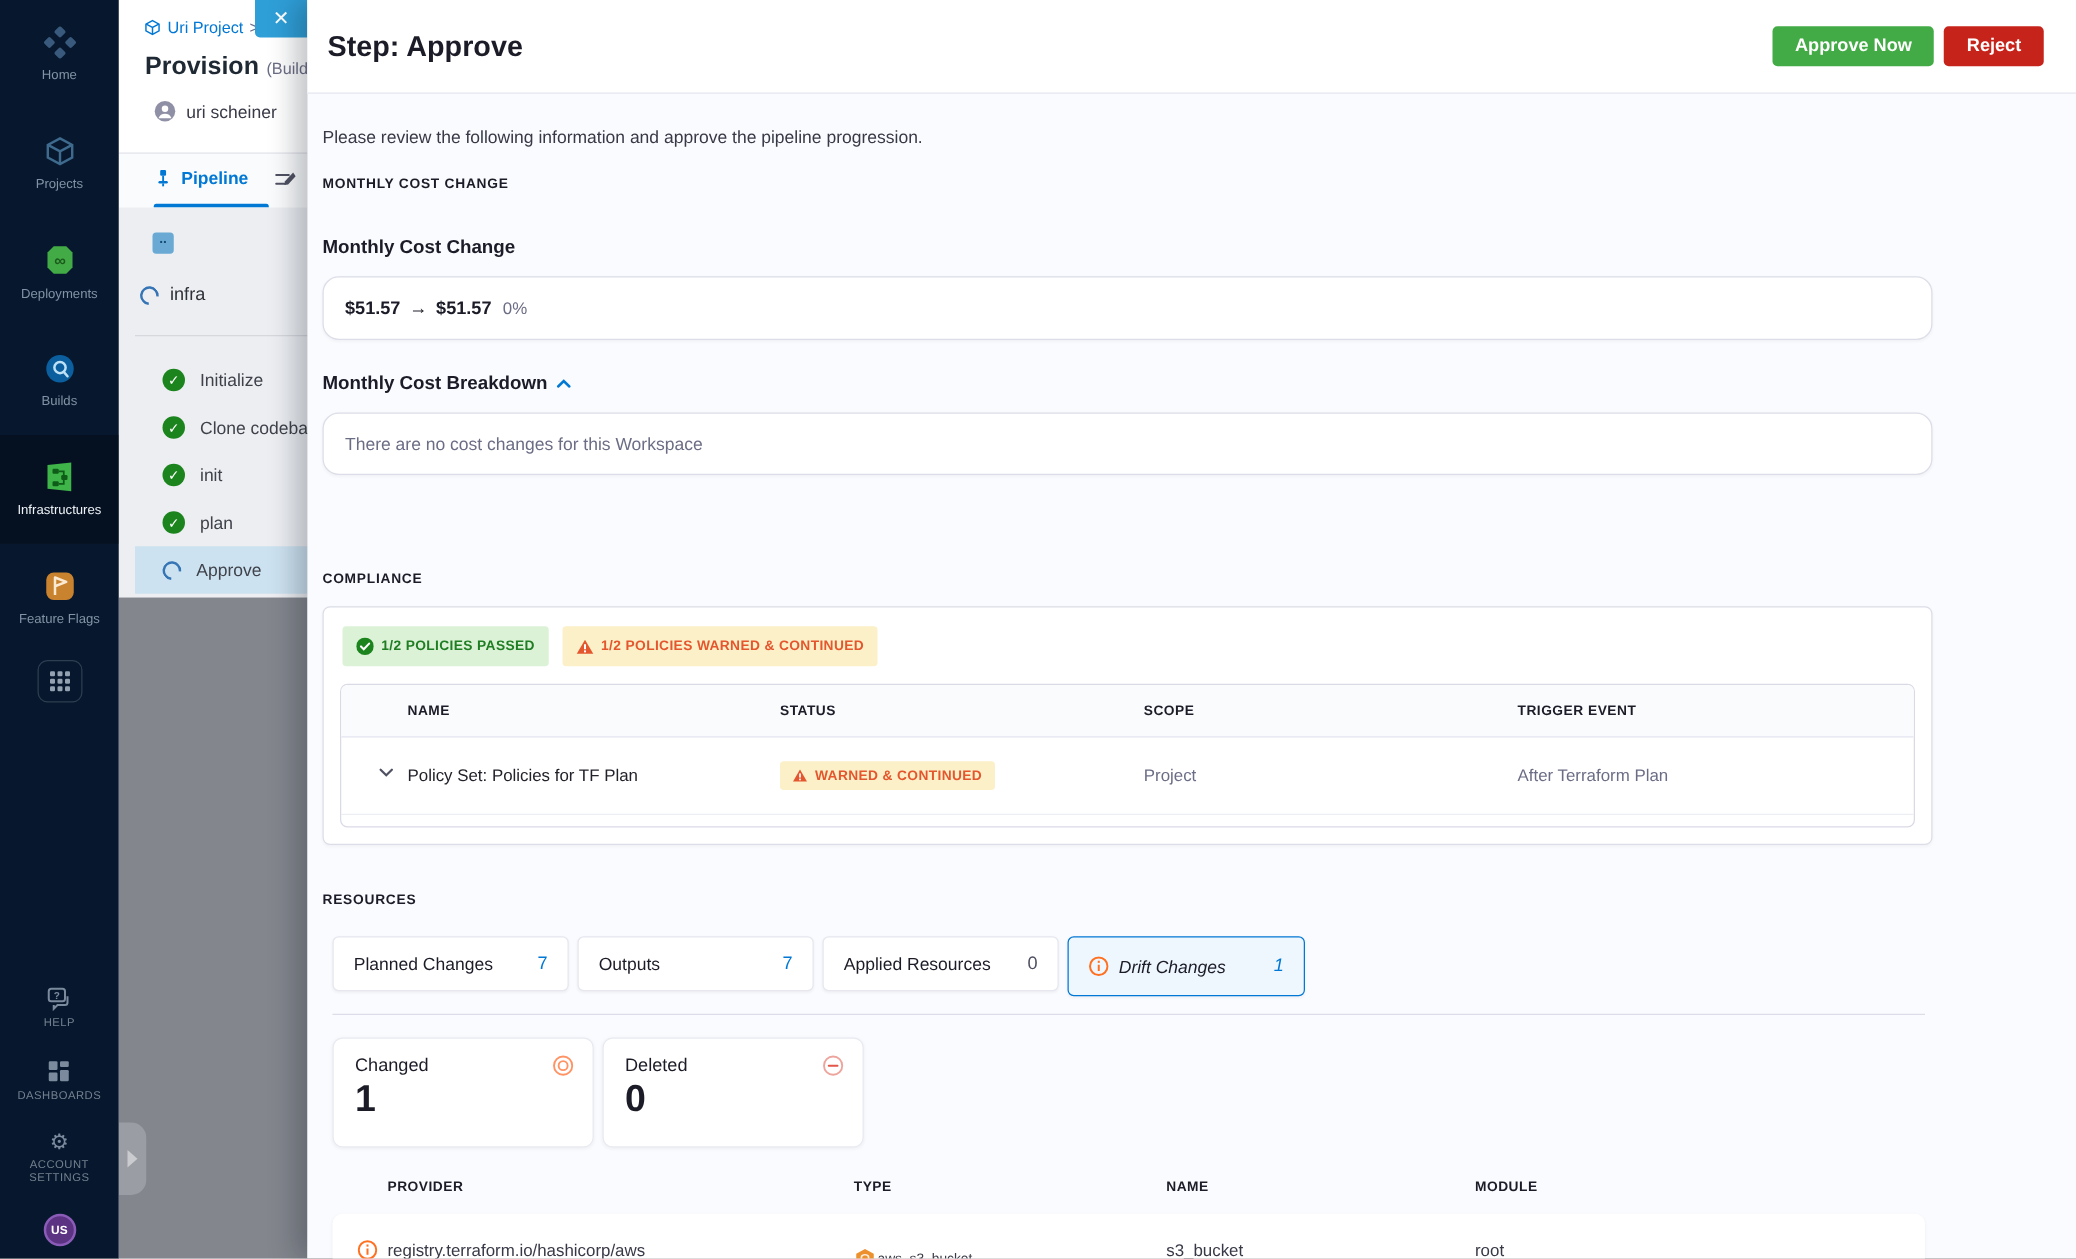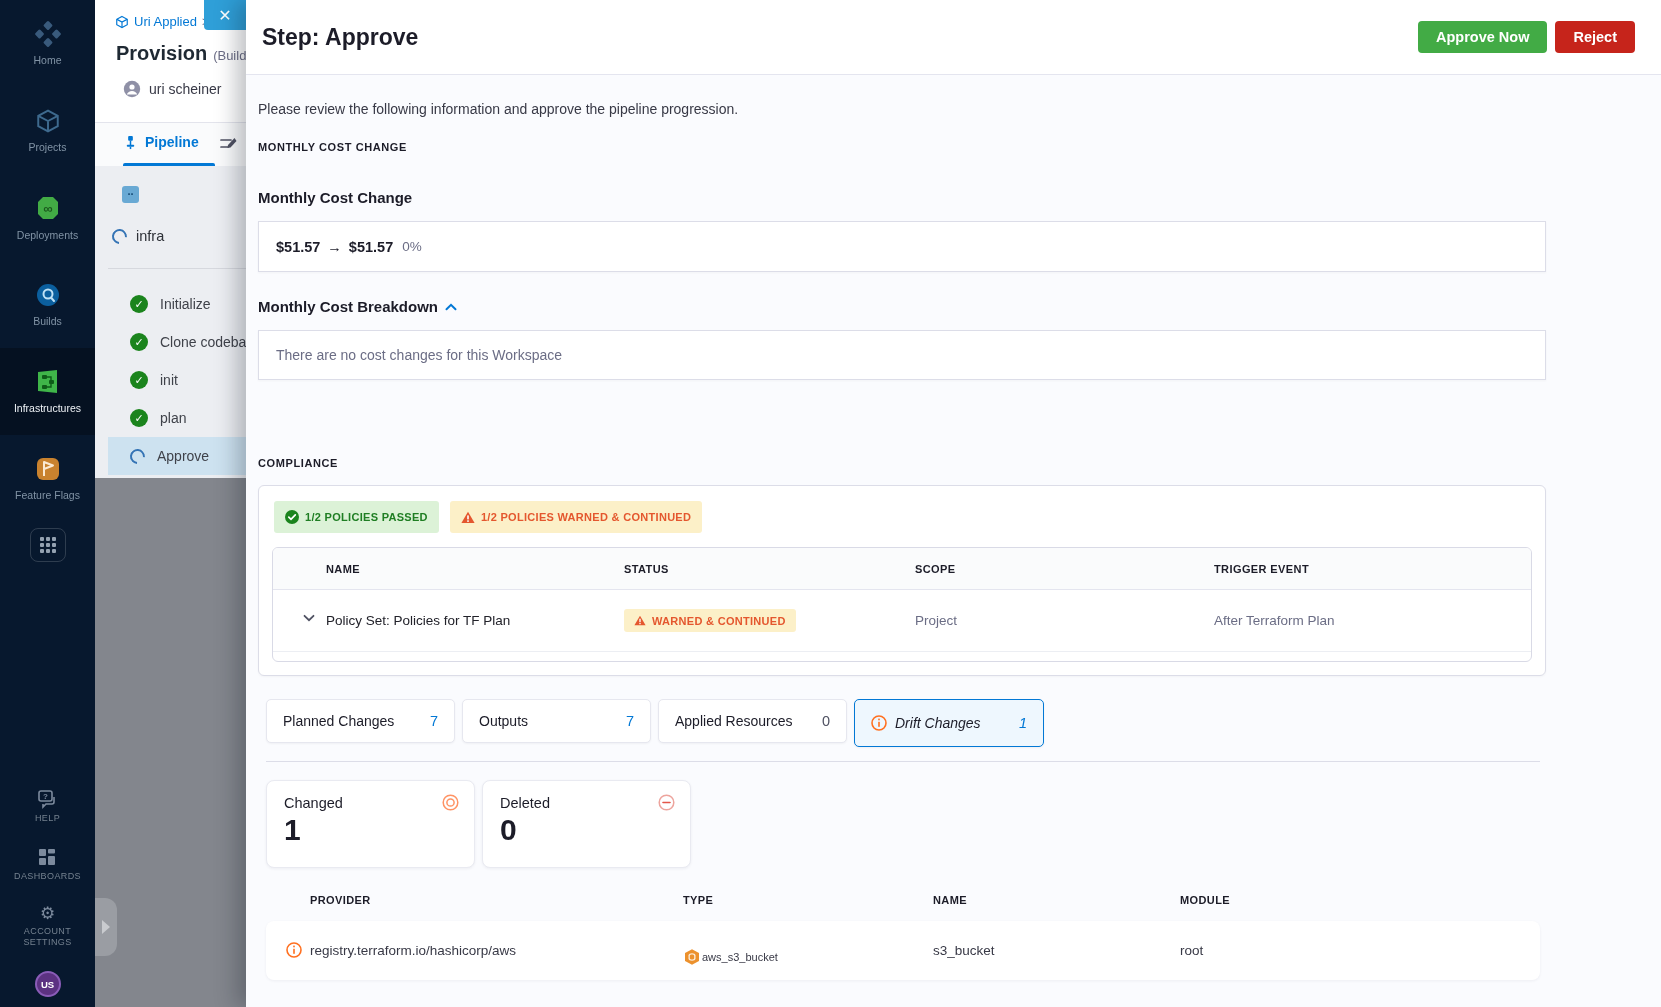--- a/index.html
+++ b/index.html
@@ -55,21 +55,21 @@
   .modal-header { height:75px; background:#fff; border-bottom:1px solid #e4e5ef; display:flex; align-items:center; padding:0 26px 0 16px; }
   .modal-title { font-size:23px; font-weight:700; color:#1c1c28; }
   .hdr-actions { margin-left:auto; display:flex; gap:8px; }
   .btn { height:32px; border:none; border-radius:4px; padding:0 18px; font-family:inherit; font-size:14.5px; font-weight:600; color:#fff; cursor:pointer; }
   .btn.green { background:#42ab45; }
   .btn.red { background:#c6241b; }
   .modal-body { position:relative; padding:26px 0 0 12px; height:932px; overflow:hidden; }
   .intro { font-size:14px; color:#383946; }
   .sec-label { margin-top:24px; font-size:11px; font-weight:700; letter-spacing:.6px; color:#1c1c28; }
   .cost-head { margin-top:36px; font-size:15px; font-weight:700; color:#1c1c28; }
-  .card { width:1288px; background:#fff; border:1px solid #dcdde8; border-radius:0; box-shadow:0 1px 2px rgba(40,41,61,.04); }
+  .card { width:1288px; background:#fff; border:1px solid #dcdde8; border-radius:13px; box-shadow:0 1px 2px rgba(40,41,61,.04); }
   .cost-card { margin-top:15px; height:51px; display:flex; align-items:center; padding:0 17px; }
   .cost-val { font-size:14.5px; font-weight:700; color:#1c1c28; }
   .cost-pct { font-size:13.5px; color:#6b6d85; margin-left:9px; }
   .breakdown-head { margin-top:26px; display:flex; align-items:center; gap:7px; font-size:15px; font-weight:700; color:#1c1c28; }
   .empty-card { margin-top:15px; height:50px; display:flex; align-items:center; padding:0 17px; font-size:14px; color:#6b6d85; }
   .comp-label { margin-top:77px; }
   .comp-card { margin-top:16px; padding:15px 13px 13px 13px; border-radius:6px; }
   .badges { display:flex; gap:11px; padding-left:2px; }
   .badge { height:23px; display:flex; align-items:center; gap:6px; padding:16px 11px; border-radius:3px; font-size:11px; font-weight:700; letter-spacing:.3px; }
   .badge.pass { background:#dcf2d7; color:#1f7e23; }
@@ -225,21 +225,21 @@
   </nav>
 
   <section class="strip">
     <div class="crumbs">
       <span>
         <svg width="14" height="14" viewBox="0 0 24 24" fill="none" stroke="#0278d5" stroke-width="2">
             <path d="M12 2.5 21 7.3v9.4L12 21.5 3 16.7V7.3z"></path>
             <path d="M3.4 7.5 12 12l8.6-4.5M12 12v9"></path>
           </svg>
       </span>
-      <span class="link">Uri Applied</span>
+      <span class="link">Uri Project</span>
       <span class="sep">&gt;</span>
       <span class="link">Pipeli</span>
     </div>
     <div class="close-btn">✕</div>
     <div class="pg-title">
       <span class="big">Provision</span><span class="suffix">(Build</span>
     </div>
     <div class="user-row">
       <span>
         <svg width="18" height="18" viewBox="0 0 18 18">
@@ -381,20 +381,21 @@
                 <span>WARNED &amp; CONTINUED</span>
               </span>
             </div>
             <div class="comp-gray">Project</div>
             <div class="comp-gray">After Terraform Plan</div>
           </div>
           <div class="comp-pad"></div>
         </div>
       </div>
 
+      <div class="sec-label res-label">RESOURCES</div>
       <div class="res-tabs">
         <div class="res-tab">
           <span>Planned Changes</span>
           <span class="cnt">7</span>
         </div>
         <div class="res-tab">
           <span>Outputs</span>
           <span class="cnt">7</span>
         </div>
         <div class="res-tab">

